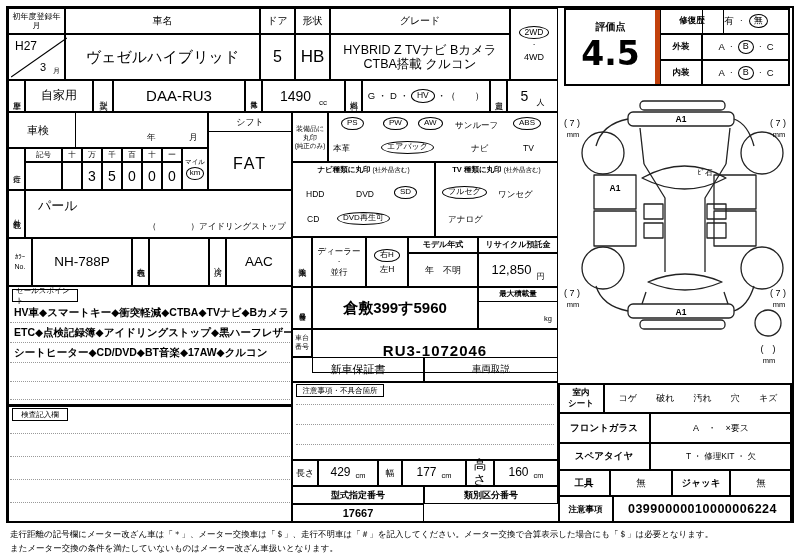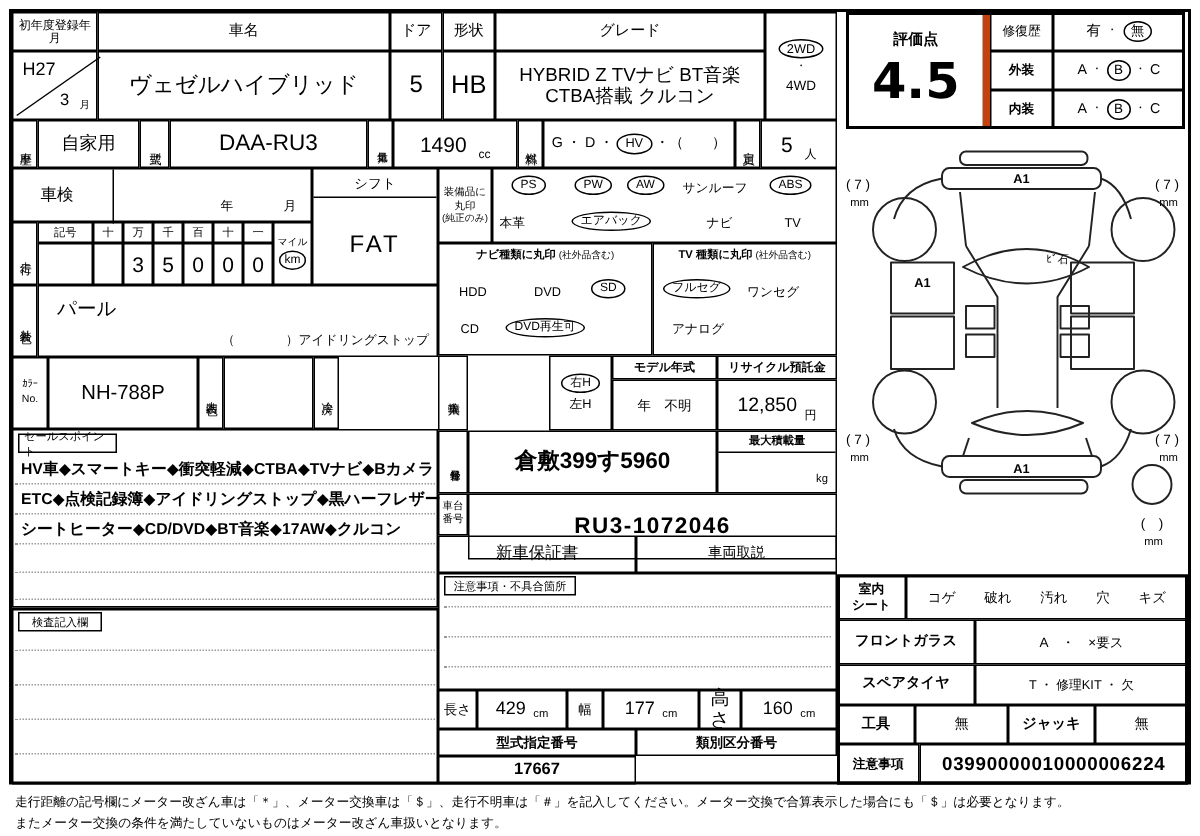--- a/index.html
+++ b/index.html
@@ -47,21 +47,21 @@
   <div class="c bd" style="left:8px;top:34px;width:57px;height:46px">
     <div class="diag"></div>
     <span class="ab" style="left:6px;top:5px;font-size:12px">H27</span>
     <span class="ab" style="left:31px;top:26px;font-size:11px">3</span>
     <span class="ab" style="left:44px;top:32px;font-size:7px">月</span>
   </div>
   <div class="c bd" style="left:65px;top:34px;width:195px;height:46px;font-size:15px">ヴェゼルハイブリッド</div>
   <div class="c bd" style="left:260px;top:34px;width:35px;height:46px;font-size:16px">5</div>
   <div class="c bd" style="left:295px;top:34px;width:35px;height:46px;font-size:17px">HB</div>
   <div class="c bd col" style="left:330px;top:34px;width:180px;height:46px;font-size:12.5px">
-    <span>HYBRID Z TVナビ BT音楽</span>
+    <span>HYBRID Z TVナビ Bカメラ</span>
     <span>CTBA搭載 クルコン</span>
   </div>
 
   <div class="c bd vt" style="left:8px;top:80px;width:17px;height:32px;font-size:8px">車歴</div>
   <div class="c bd" style="left:25px;top:80px;width:68px;height:32px;font-size:12px">自家用</div>
   <div class="c bd vt" style="left:93px;top:80px;width:20px;height:32px;font-size:8px">型式</div>
   <div class="c bd" style="left:113px;top:80px;width:132px;height:32px;font-size:15px">DAA-RU3</div>
   <div class="c bd vt" style="left:245px;top:80px;width:17px;height:32px;font-size:7px;letter-spacing:0">排気量</div>
   <div class="c bd" style="left:262px;top:80px;width:83px;height:32px">
     <span style="font-size:14px">1490</span>
@@ -137,20 +137,21 @@
   </div>
 
   <div class="c bd col" style="left:8px;top:238px;width:24px;height:48px;font-size:7px;line-height:1.4">
     <span>ｶﾗｰ</span>
     <span>No.</span>
   </div>
   <div class="c bd" style="left:32px;top:238px;width:100px;height:48px;font-size:13.5px">NH-788P</div>
   <div class="c bd vt" style="left:132px;top:238px;width:17px;height:48px;font-size:8px">内装色</div>
   <div class="c bd" style="left:149px;top:238px;width:60px;height:48px"></div>
   <div class="c bd vt" style="left:209px;top:238px;width:17px;height:48px;font-size:8px">冷房</div>
+  <div class="c bd" style="left:226px;top:238px;width:66px;height:48px;font-size:13.5px">AAC</div>
 
   <div class="c bd" style="left:8px;top:286px;width:284px;height:119px"></div>
   <div class="lbox" style="left:12px;top:289px;width:66px;height:13px;font-size:7.5px">
       <span>セールスポイント</span>
     </div>
   <span class="ab bold" style="left:14px;top:306px;font-size:10.5px">HV車◆スマートキー◆衝突軽減◆CTBA◆TVナビ◆Bカメラ</span>
   <div class="dot" style="left:10px;top:322px;width:280px"></div>
   <span class="ab bold" style="left:14px;top:326px;font-size:10.5px">ETC◆点検記録簿◆アイドリングストップ◆黒ハーフレザー</span>
   <div class="dot" style="left:10px;top:342px;width:280px"></div>
   <span class="ab bold" style="left:14px;top:346px;font-size:10.5px">シートヒーター◆CD/DVD◆BT音楽◆17AW◆クルコン</span>
@@ -183,20 +184,25 @@
     <div class="ab" style="left:0;top:3px;width:121px;text-align:center;font-size:7.5px">
       <span class="bold">TV 種類に丸印</span>
       <span style="font-size:6.5px">(社外品含む)</span>
     </div>
     <span class="ab circ" style="left:6px;top:23px;font-size:8px">フルセグ</span>
     <span class="ab" style="left:62px;top:27px;font-size:8.5px">ワンセグ</span>
     <span class="ab" style="left:12px;top:52px;font-size:8.5px">アナログ</span>
   </div>
 
   <div class="c bd vt" style="left:292px;top:237px;width:20px;height:50px;font-size:8px;letter-spacing:0">輸入車</div>
+  <div class="c bd col" style="left:312px;top:237px;width:54px;height:50px;font-size:8.5px;line-height:1.35">
+    <span>ディーラー</span>
+    <span style="font-size:7px">・</span>
+    <span>並行</span>
+  </div>
   <div class="c bd col" style="left:366px;top:237px;width:42px;height:50px;gap:3px">
     <span class="circ" style="font-size:8px">右H</span>
     <span style="font-size:8.5px">左H</span>
   </div>
   <div class="c bd" style="left:408px;top:237px;width:70px;height:16px;font-size:8px;font-weight:bold">モデル年式</div>
   <div class="c bd" style="left:408px;top:253px;width:70px;height:34px;font-size:9px">年　不明</div>
   <div class="c bd" style="left:478px;top:237px;width:80px;height:16px;font-size:8px;font-weight:bold">リサイクル預託金</div>
   <div class="c bd" style="left:478px;top:253px;width:80px;height:34px">
     <span style="font-size:13px">12,850</span>
     <span style="font-size:8px;align-self:flex-end;margin:0 0 5px 5px">円</span>
@@ -246,21 +252,21 @@
 
   <div class="c bd bold" style="left:292px;top:486px;width:132px;height:18px;font-size:9px">型式指定番号</div>
   <div class="c bd bold" style="left:292px;top:504px;width:132px;height:19px;font-size:11px">17667</div>
   <div class="c bd bold" style="left:424px;top:486px;width:134px;height:18px;font-size:9px">類別区分番号</div>
 
   <div class="c" style="left:564px;top:8px;width:226px;height:78px;border:2.5px solid #000"></div>
   <div class="c col" style="left:566px;top:10px;width:94px;height:74px;border-right:5px solid #c2410c">
     <span style="font-size:10px;font-weight:bold;margin-bottom:2px">評価点</span>
     <span style="font-size:33px;font-weight:bold;font-family:'DejaVu Sans',sans-serif">4.5</span>
   </div>
-  <div class="c bd" style="left:660px;top:8px;width:42px;height:26px;font-size:8.5px;font-weight:normal">修復歴</div>
+  <div class="c bd" style="left:660px;top:8px;width:64px;height:26px;font-size:8.5px;font-weight:bold">修復歴</div>
   <div class="c bd" style="left:702px;top:8px;width:88px;height:26px;font-size:9.5px;gap:4px">
     <span>有</span>
     <span style="font-size:7px">・</span>
     <span class="circ" style="font-size:9px;padding:1px 4px">無</span>
   </div>
   <div class="c bd" style="left:660px;top:34px;width:42px;height:26px;font-size:8.5px;font-weight:bold">外装</div>
   <div class="c bd" style="left:702px;top:34px;width:88px;height:26px;font-size:9.5px;gap:3px">
     <span>A</span>
     <span style="font-size:7px">・</span>
     <span class="circ" style="font-size:9px;padding:1px 4px">B</span>

